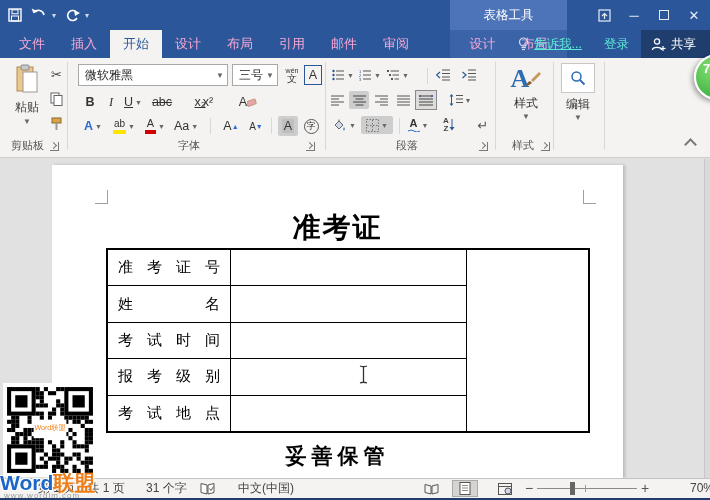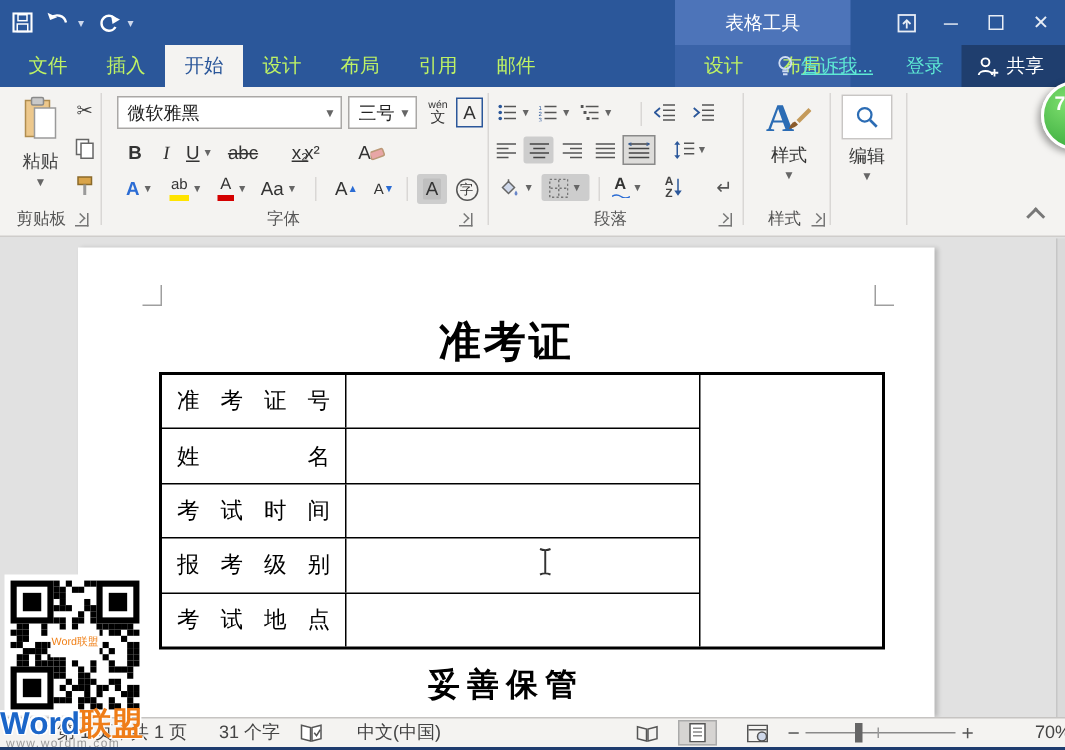--- a/index.html
+++ b/index.html
@@ -16,21 +16,21 @@
   .doc-title { position:absolute; left:230px; top:0; width:130px; height:30px; line-height:30px; text-align:center; color:#fff; font-size:12.5px; white-space:nowrap; }
   .ctx-title { position:absolute; left:450px; top:0; width:117px; height:30px; line-height:30px; text-align:center; color:#fff; font-size:12.5px; }
   .win-controls { position:absolute; right:4px; top:0; height:30px; display:flex; align-items:center; gap:6px; color:#e8edf5; }
   .wc-btn { width:24px; height:24px; display:flex; align-items:center; justify-content:center; font-size:13px; }
   .wc-restore { width:10px; height:10px; border:1px solid #e8edf5; display:block; }
 
   
   .tabrow { position:absolute; left:0; top:30px; width:710px; height:28px; background:#2b579a; }
   .ctx-hl-tabs { position:absolute; left:450px; top:0; width:117px; height:28px; background:#3a63a8; }
   #main-tabs { position:absolute; left:6px; top:0; height:28px; display:flex; }
-  .tab { height:28px; padding:0 13px; display:flex; align-items:center; color:#bef264; font-size:13px; cursor:default; }
+  .tab { height:28px; padding:0 13px; display:flex; align-items:center; color:#f9a8d4; font-size:13px; cursor:default; }
   .tab.active { background:#f4f3f1; color:#2b579a; }
   #ctx-tabs { position:absolute; left:450px; top:0; width:117px; height:28px; display:flex; justify-content:center; gap:14px; }
   .tab.ctx { padding:0 6px; }
   .tell-cluster { position:absolute; right:0; top:0; height:28px; display:flex; align-items:center; }
   .tellme { display:flex; align-items:center; gap:5px; color:#5eead4; font-size:12.5px; padding:0 10px;text-decoration:underline; }
   .signin { color:#5eead4; font-size:12.5px; padding:0 12px; }
   .share { height:28px; display:flex; align-items:center; gap:5px; background:#1f3e6e; color:#fff; font-size:12.5px; padding:0 14px 0 10px; }
 
   
   .ribbon { position:absolute; left:0; top:58px; width:710px; height:100px; background:#f4f3f1; border-bottom:1px solid #cfcdcb; color:#444; }
@@ -168,20 +168,21 @@
   <div class="tabrow">
     <div class="ctx-hl-tabs"></div>
     <div id="main-tabs">
         <span class="tab">文件</span>
         <span class="tab">插入</span>
         <span class="tab active">开始</span>
         <span class="tab">设计</span>
         <span class="tab">布局</span>
         <span class="tab">引用</span>
         <span class="tab">邮件</span>
+        <span class="tab">审阅</span>
       </div>
     <div id="ctx-tabs">
         <span class="tab ctx">设计</span>
         <span class="tab ctx">布局</span>
       </div>
     <div class="tell-cluster">
       <span class="tellme">
         <svg width="11" height="14" viewBox="0 0 11 14">
             <circle cx="5.5" cy="5" r="4" fill="none" stroke="#cfdcf3" stroke-width="1.2"></circle>
             <line x1="3.5" y1="10.5" x2="7.5" y2="10.5" stroke="#cfdcf3" stroke-width="1.2"></line>

